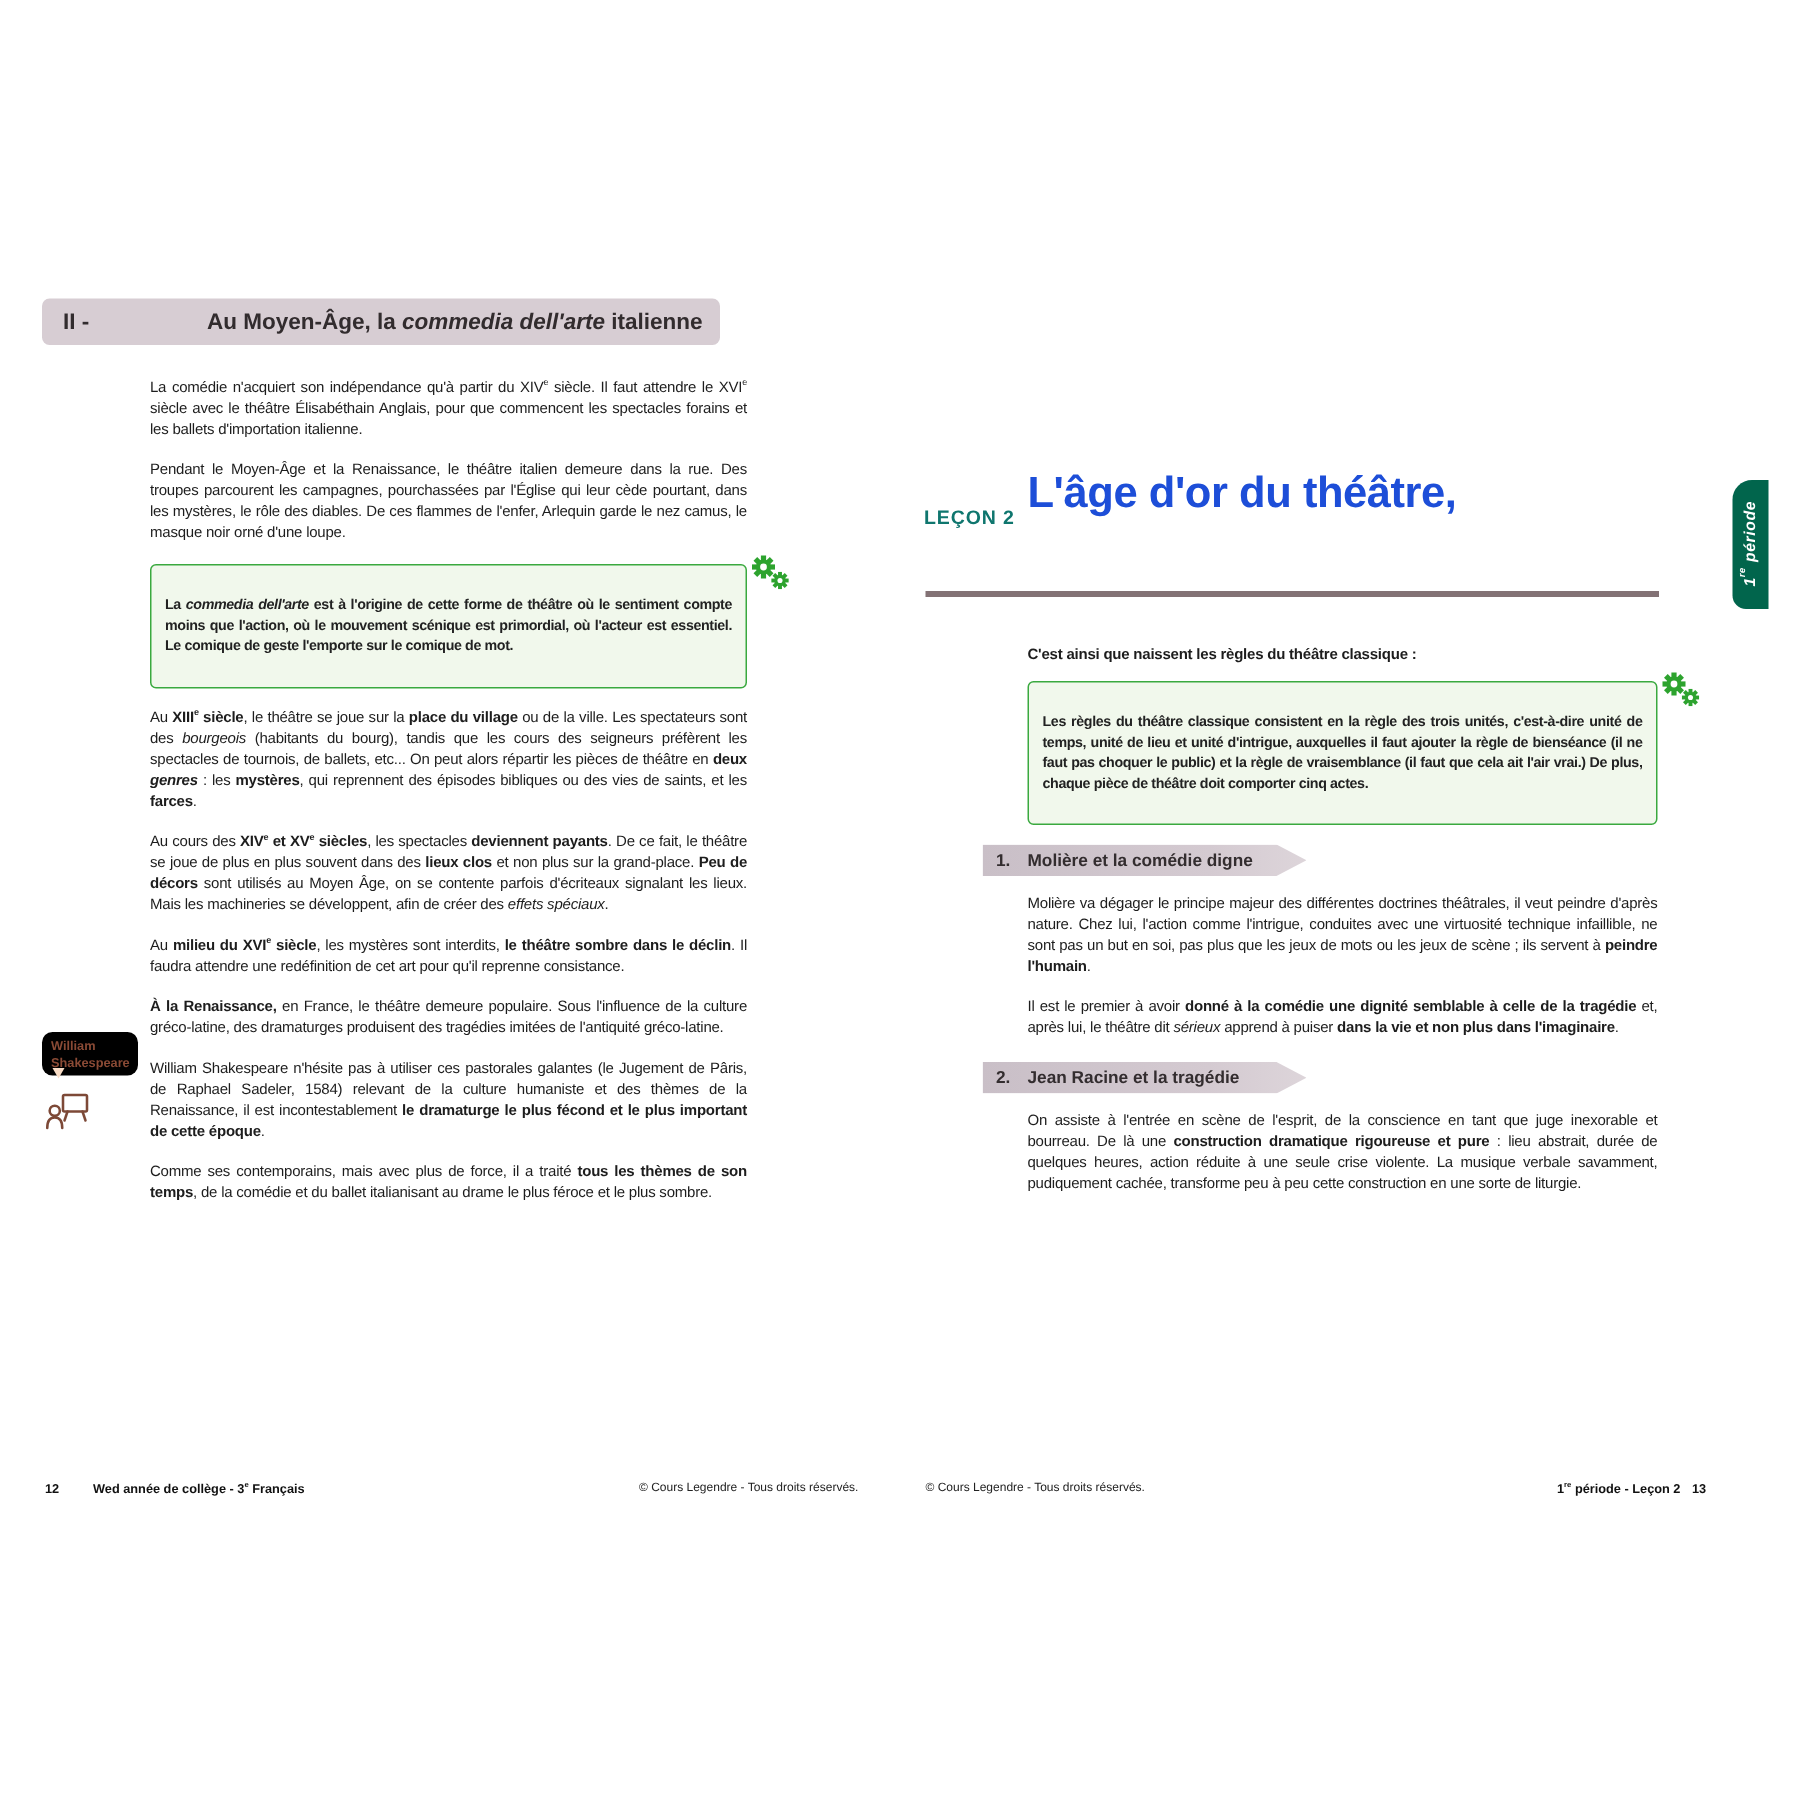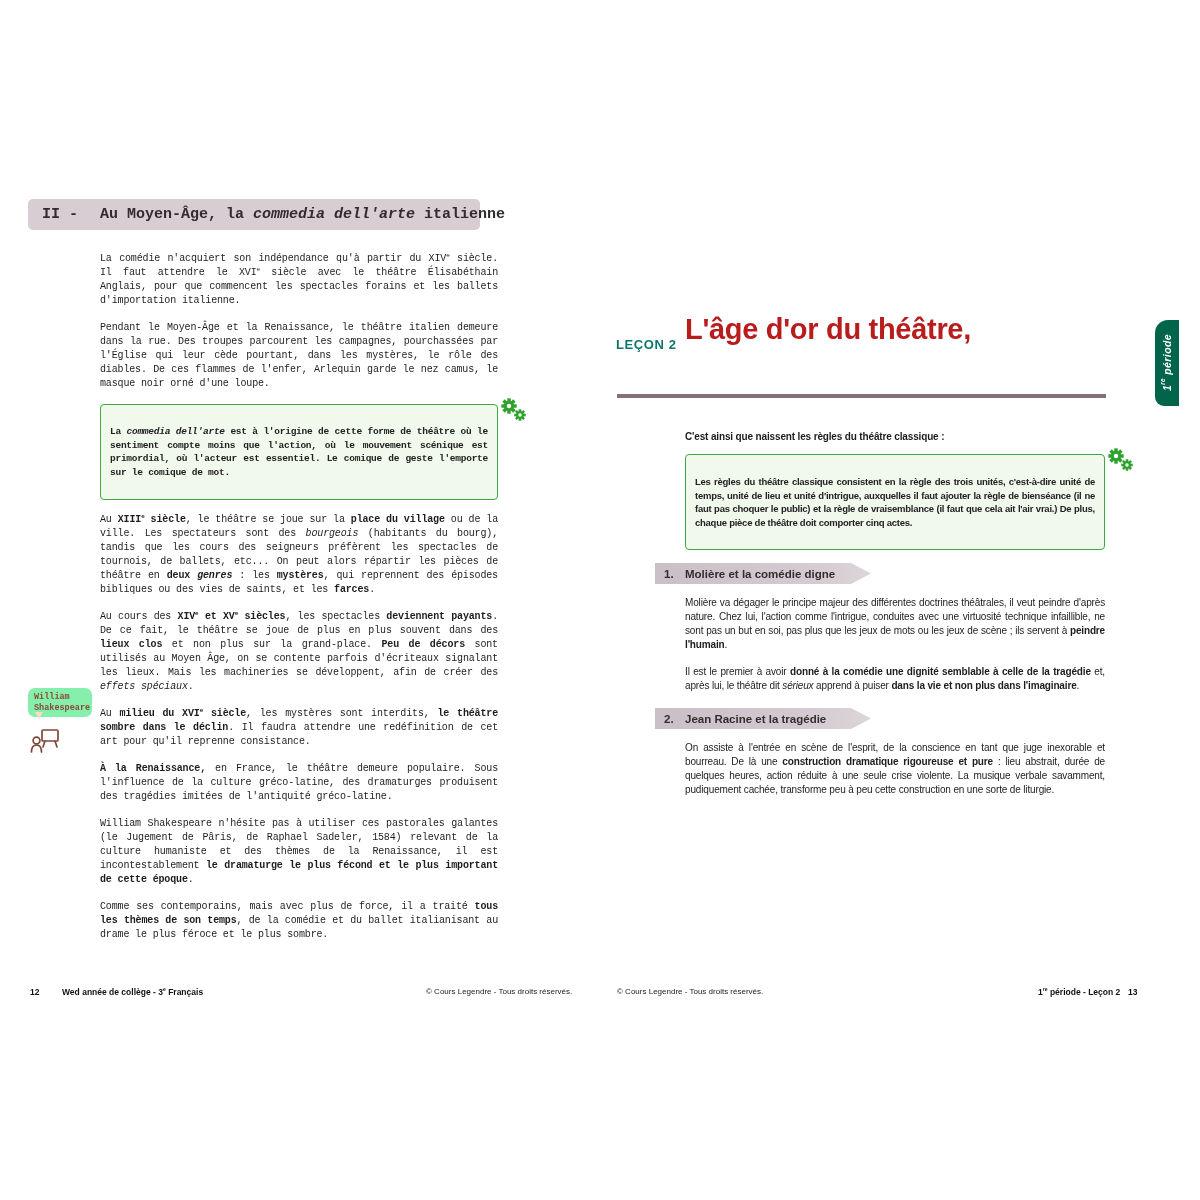--- a/index.html
+++ b/index.html
@@ -10,63 +10,63 @@
   .canvas{position:relative;width:1200px;height:1200px;overflow:hidden;background:#fff;}
 
   
   .para{margin:0 0 13px 0;font-size:10px;line-height:14px;letter-spacing:-0.15px;text-align:justify;color:#1d1d1d;}
   .b{font-weight:bold;}
   .i{font-style:italic;}
   sup{font-size:0.6em;line-height:0;vertical-align:super;}
 
   
   .page{position:absolute;top:0;height:1200px;}
-  .page-left{left:28px;width:552px;font-family:Liberation Mono, monospace;}
+  .page-left{left:28px;width:552px;}
   .page-right{left:616px;width:556px;}
 
   
   .hbar{
     position:absolute;left:0;top:199px;width:452px;height:31px;
     background:#d7cdd3;border-radius:5px;display:flex;align-items:center;
     font-weight:bold;font-size:15px;color:#322c2e;
   }
   .hnum{padding-left:14px;width:58px;flex:0 0 auto;}
-  .htitle{white-space:nowrap;}
+  .htitle{white-space:nowrap;margin-left:38px;}
 
   .col{position:absolute;}
   .col-left{left:72px;top:252px;width:398px;}
   .col-right{left:69px;top:430px;width:420px;}
 
   
   .gbwrap{position:relative;margin:0 0 13px 0;}
   .greenbox{border:1.6px solid #3aa93f;border-radius:4px;background:#f1f8ec;padding:20px 9px;}
   .greenbox .para{margin:0;font-size:9.5px;line-height:13.5px;letter-spacing:-0.25px;color:#222;}
   .gears{position:absolute;right:-37px;top:-6px;width:34px;height:30px;}
   .gear2{position:absolute;left:13px;top:11px;}
 
   
   .lesson{position:absolute;left:0;top:337px;font-weight:bold;font-size:13px;letter-spacing:0.6px;color:#0f766e;}
-  .rtitle{position:absolute;left:69px;top:311px;font-weight:bold;font-size:29px;line-height:37px;color:#b91c1c;letter-spacing:-0.3px;}
+  .rtitle{position:absolute;left:69px;top:311px;font-weight:bold;font-size:29px;line-height:37px;color:#1d4ed8;letter-spacing:-0.3px;}
   .runderline{position:absolute;left:1px;top:394px;width:489px;height:4px;background:#837275;}
 
   .lead .para{font-weight:bold;margin-bottom:10px;}
 
   
   .secbar{
     position:relative;margin:3px 0 12px -30px;height:21px;width:216px;
     background:linear-gradient(90deg,#c9bfc7 0%,#d4cad1 70%,#ddd5da 100%);
     clip-path:polygon(0 0,196px 0,216px 50%,196px 100%,0 100%);
     display:flex;align-items:center;font-weight:bold;font-size:11.5px;color:#332d2f;
   }
   .secnum{flex:0 0 auto;width:21px;padding-left:9px;}
 
   
   .note{position:absolute;left:0;top:688px;width:70px;}
   .bubble{
-    position:relative;background:#86efac;border-radius:7px;padding:4px 6px;
+    position:relative;background:#000000;border-radius:7px;padding:4px 6px;
     font-size:8.5px;font-weight:bold;line-height:10.5px;color:#8a4a35;width:52px;
   }
   .bubble:after{
     content:"";position:absolute;left:7px;bottom:-6px;width:0;height:0;
     border:4px solid transparent;border-top:7px solid #f8dcc6;
   }
   .note-icon{margin:10px 0 0 2px;display:block;}
 
   
   .side-tab{

